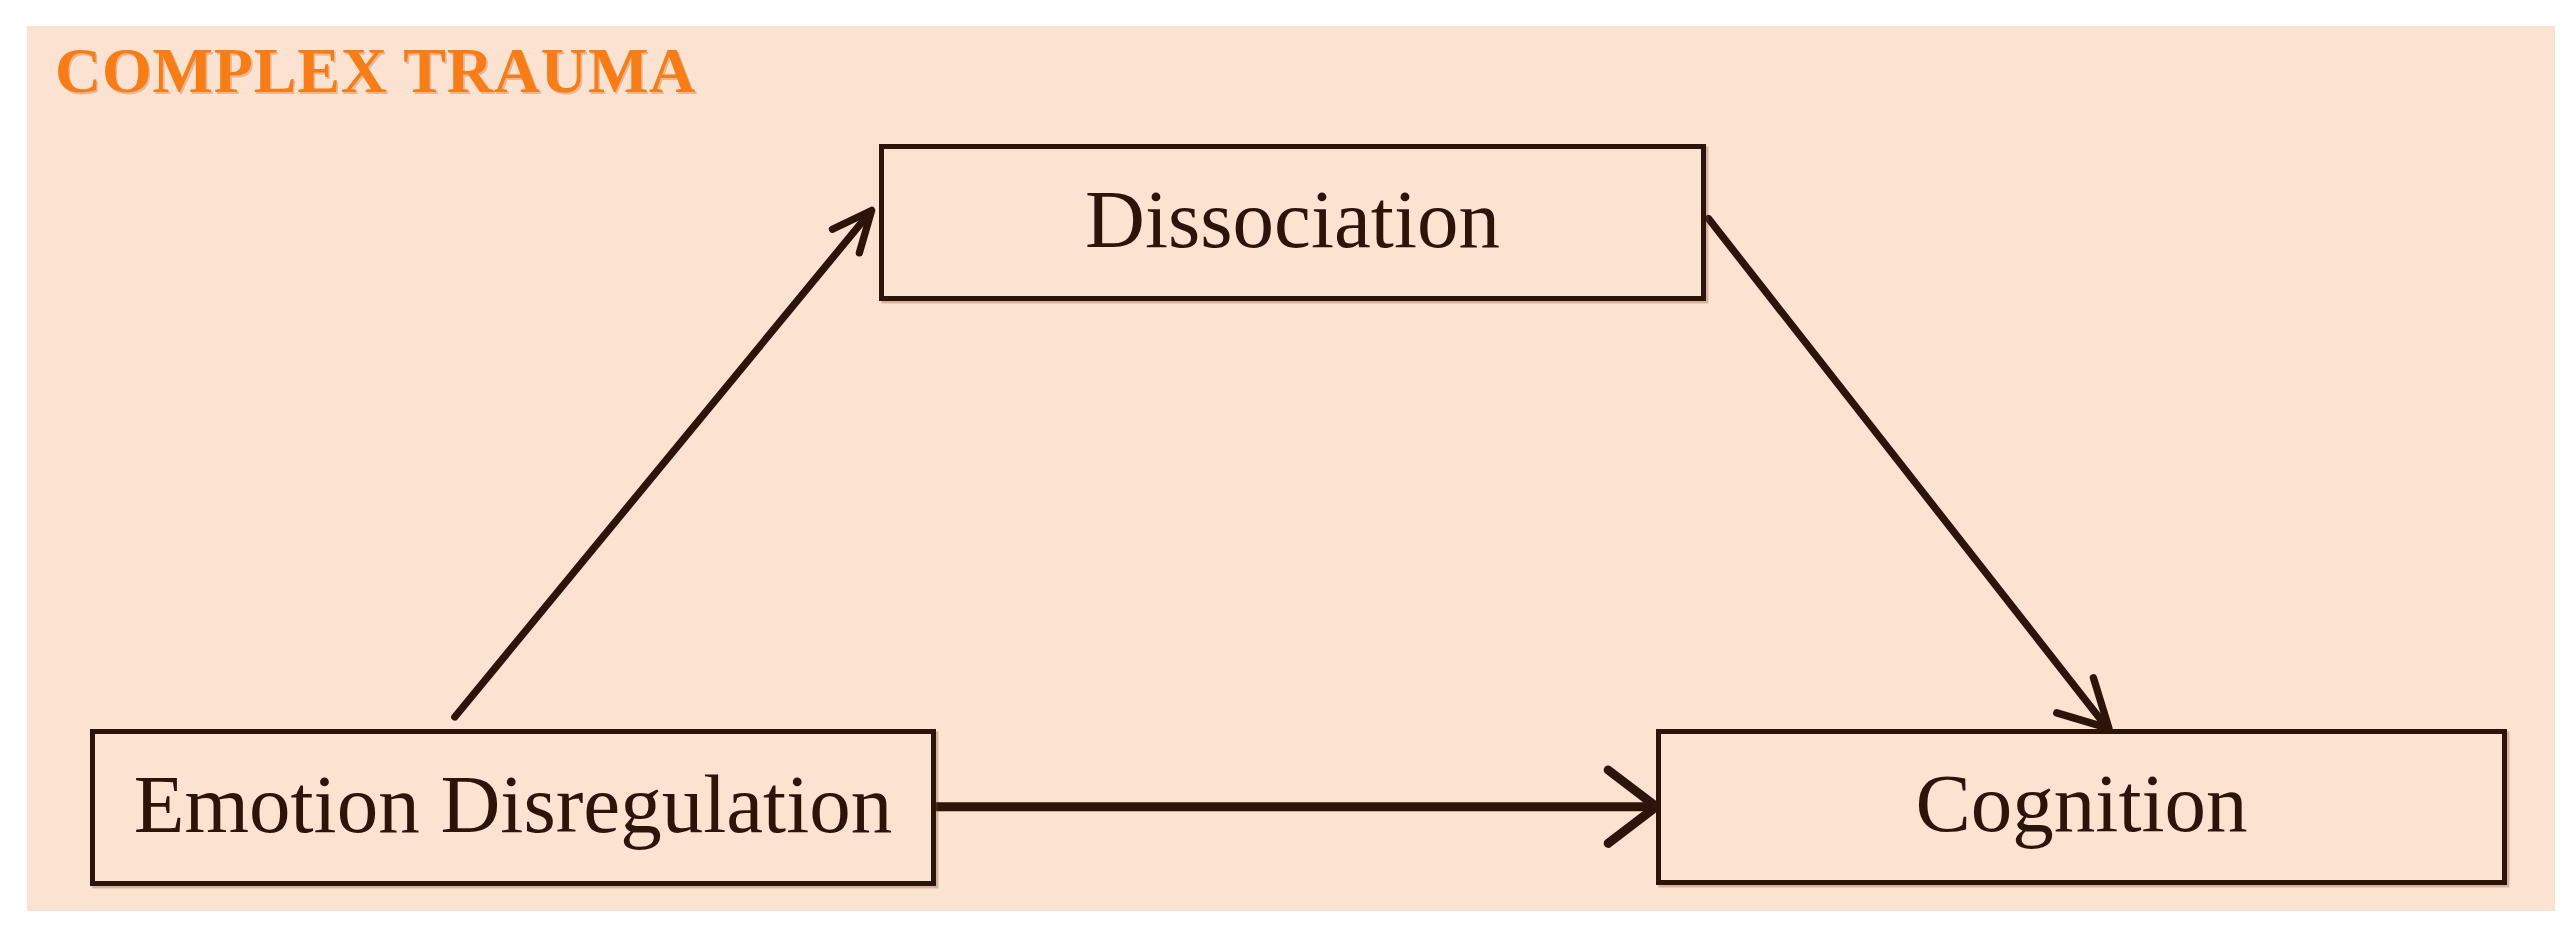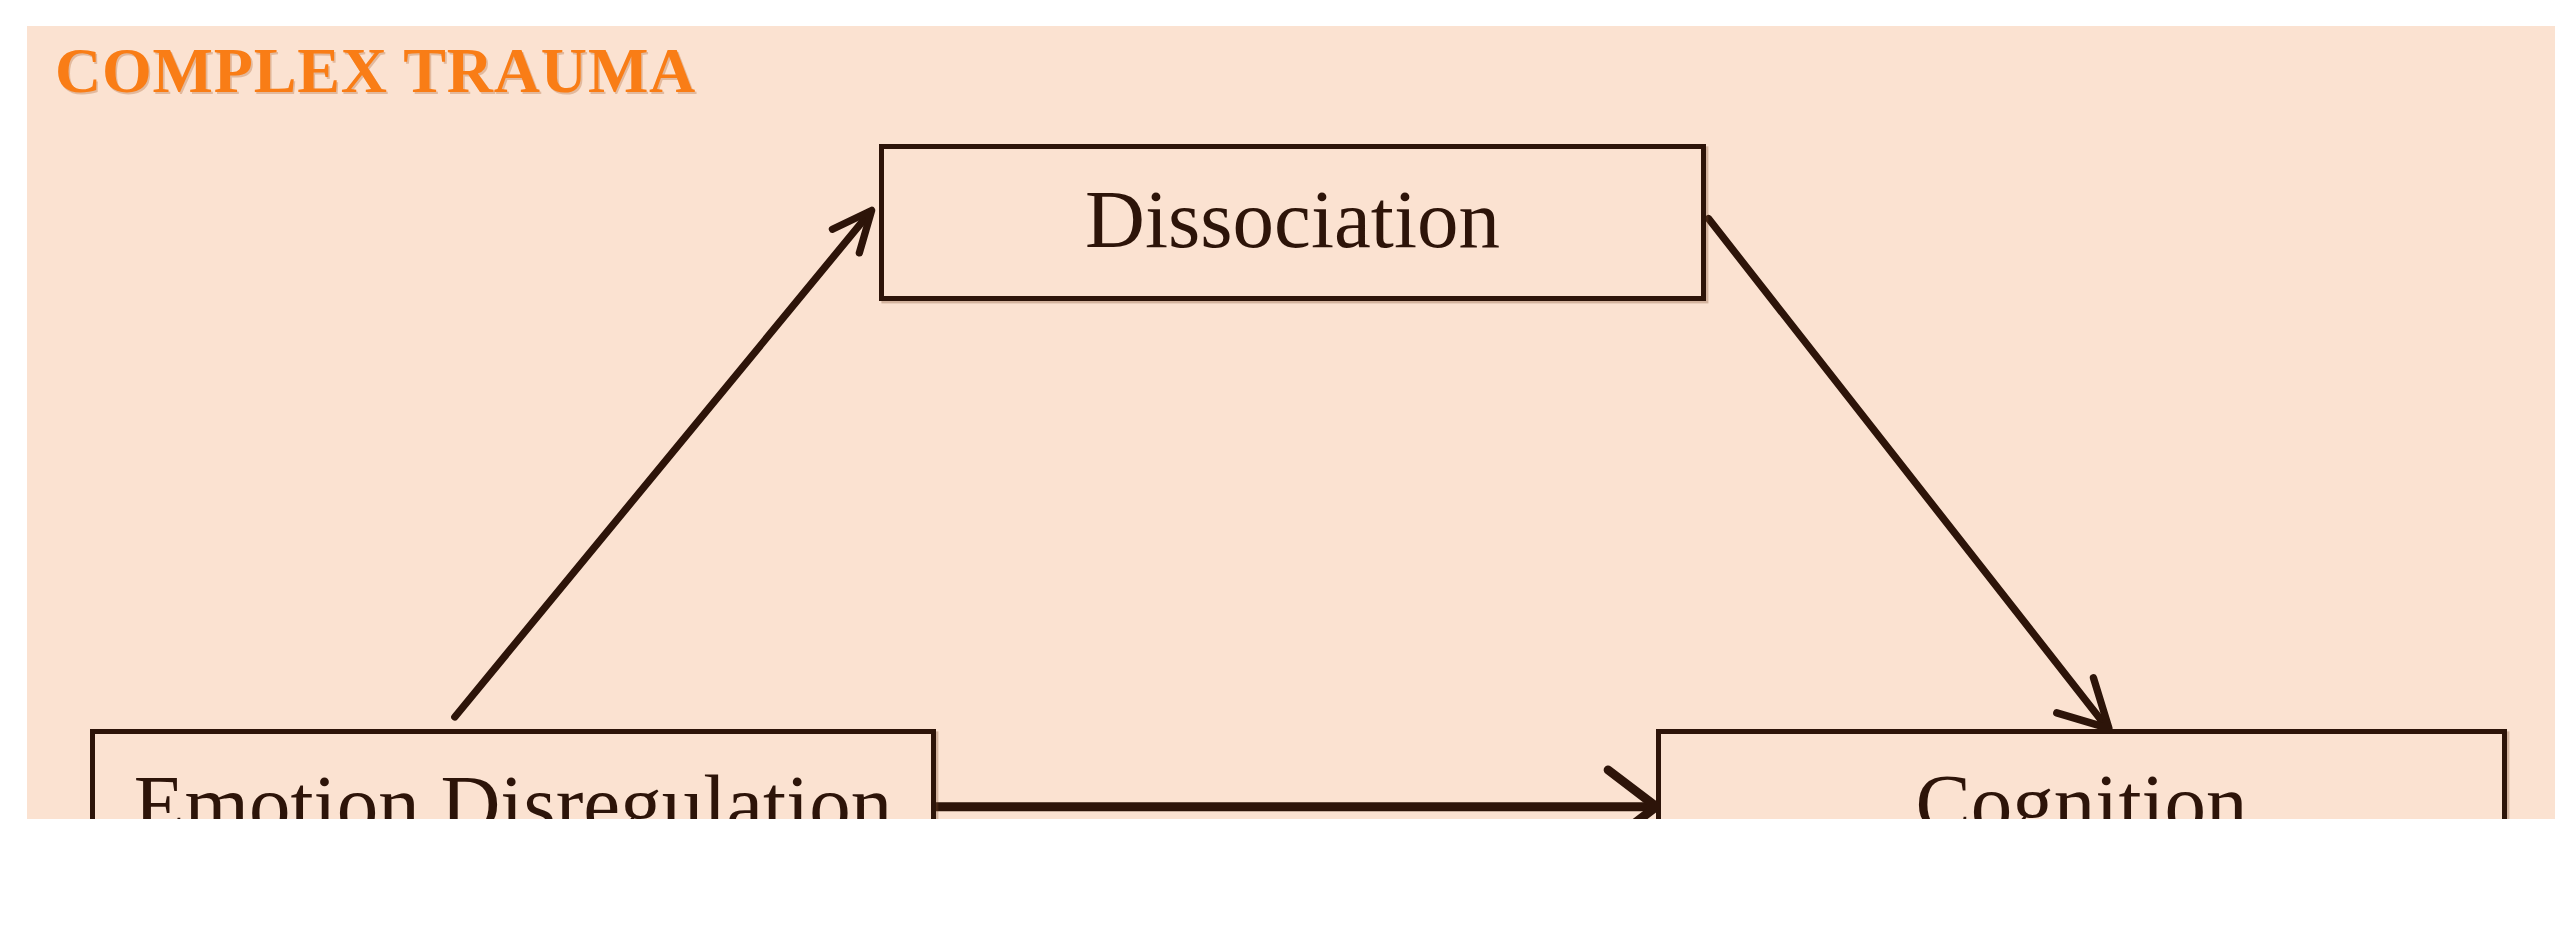--- a/index.html
+++ b/index.html
@@ -7,21 +7,21 @@
     margin: 0;
     padding: 0;
     background: #ffffff;
   }
   body {
     font-family: "Liberation Serif", "DejaVu Serif", serif;
   }
   #figure {
     position: relative;
     width: 2576px;
-    height: 819px;
+    height: 938px;
     background: #ffffff;
     overflow: hidden;
   }
   
   .panel {
     position: absolute;
     left: 27px;
     top: 26px;
     width: 2528px;
     height: 885px;

